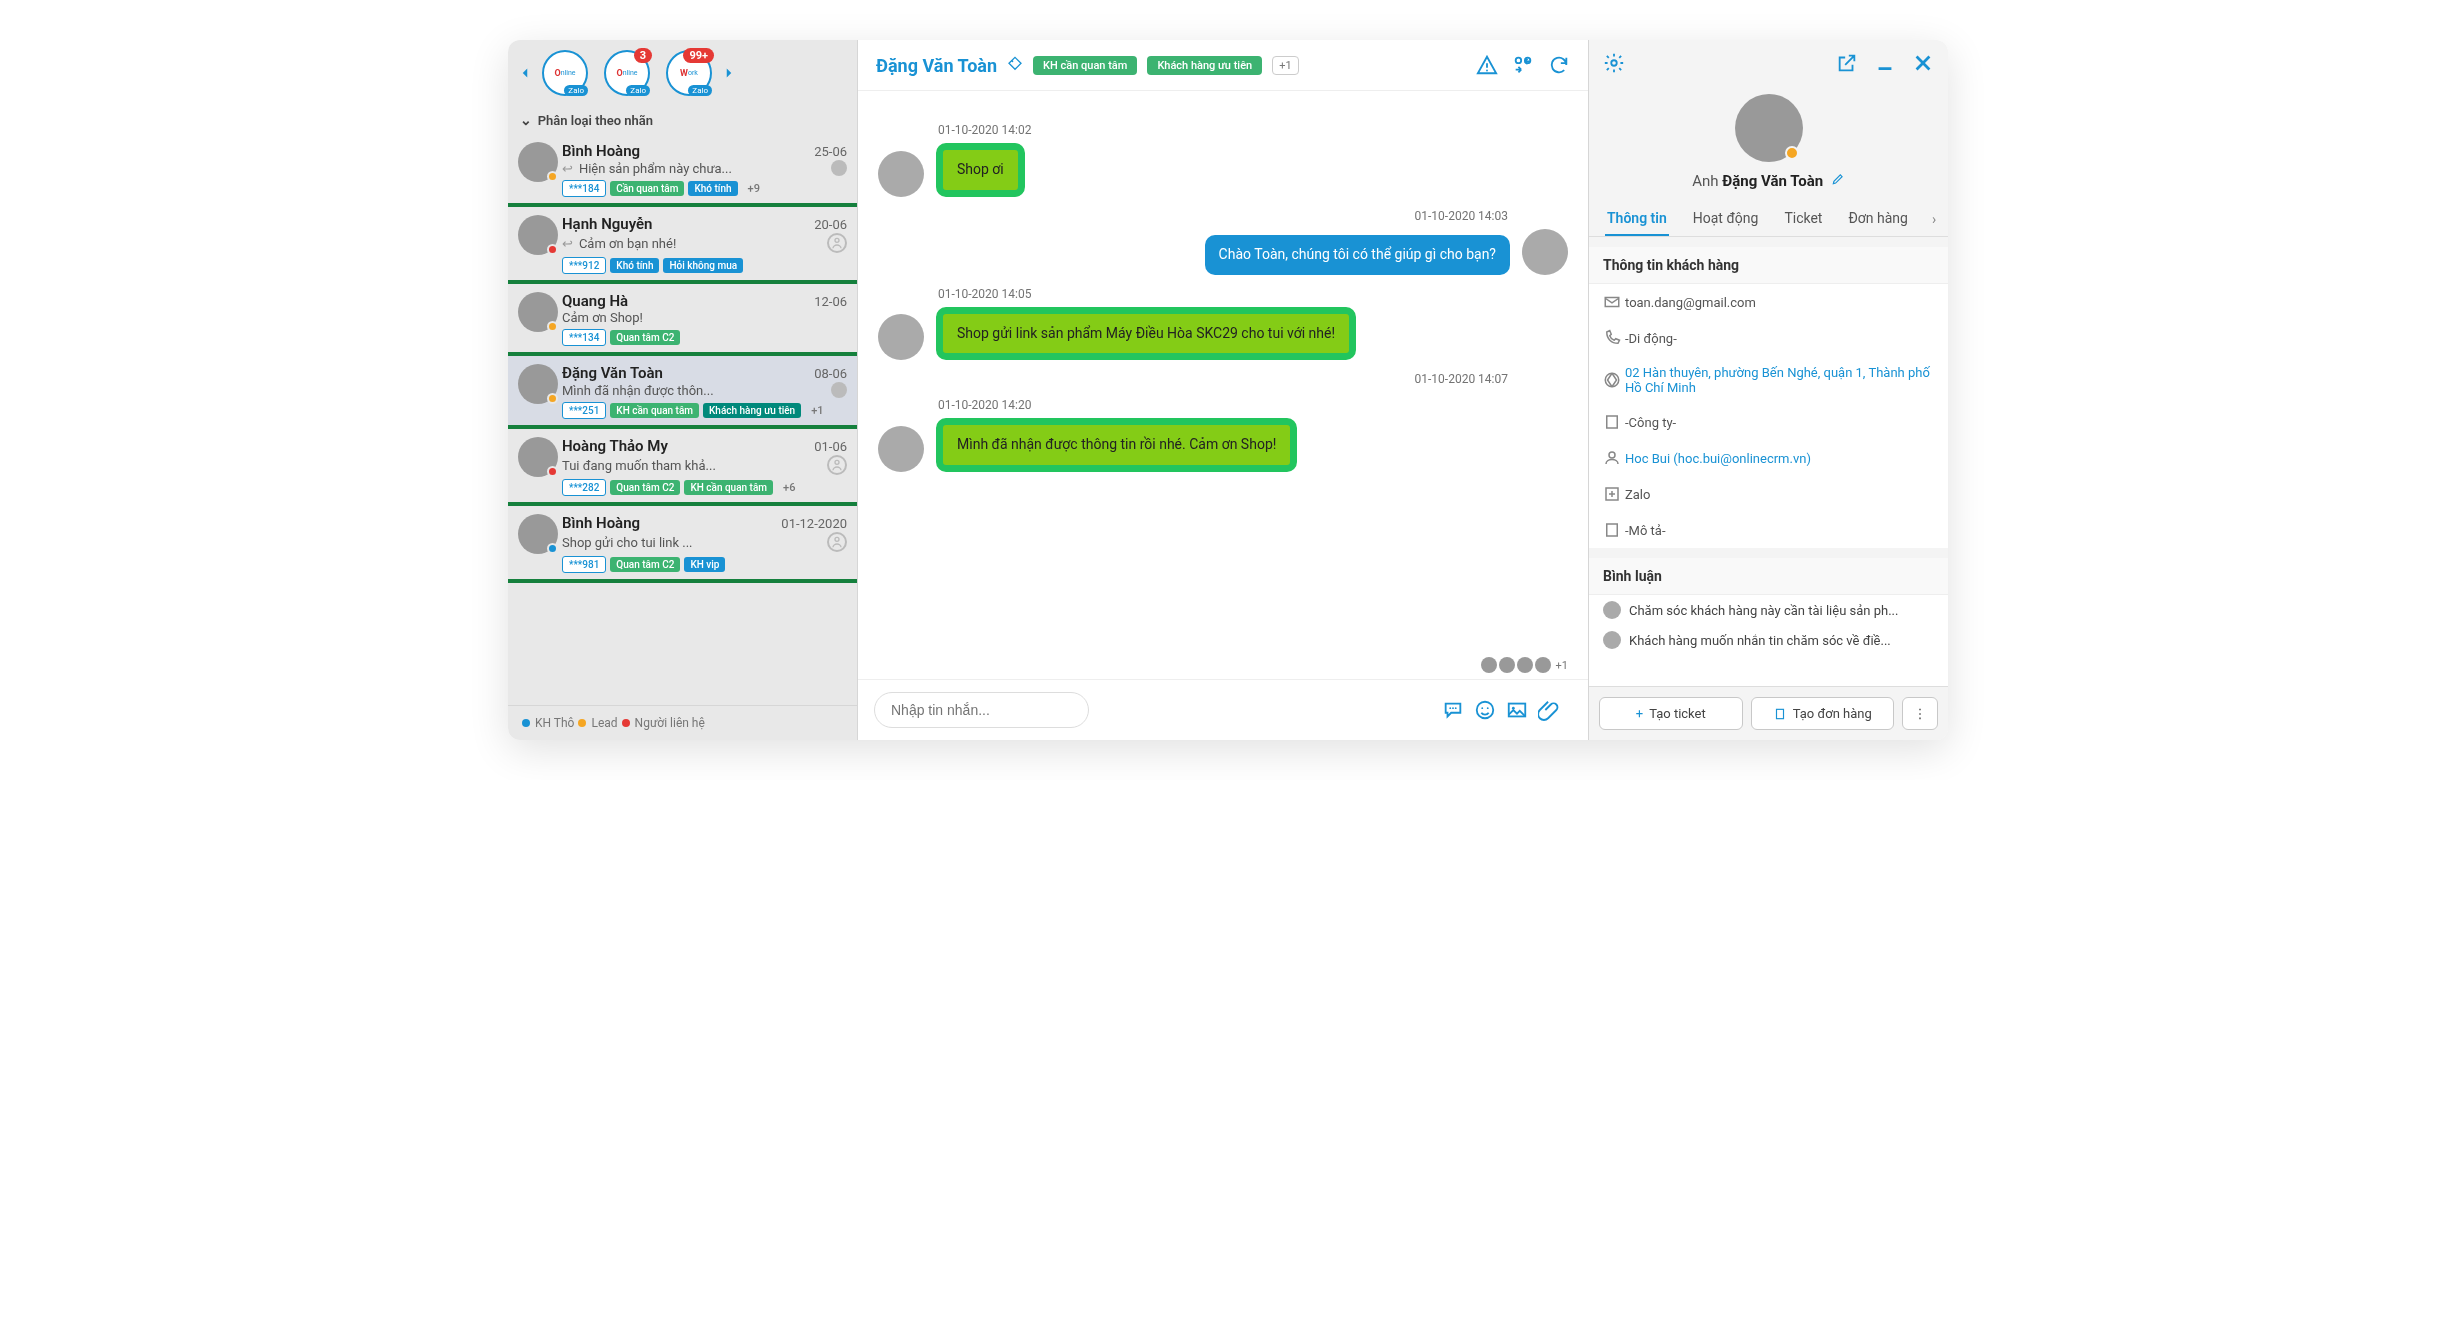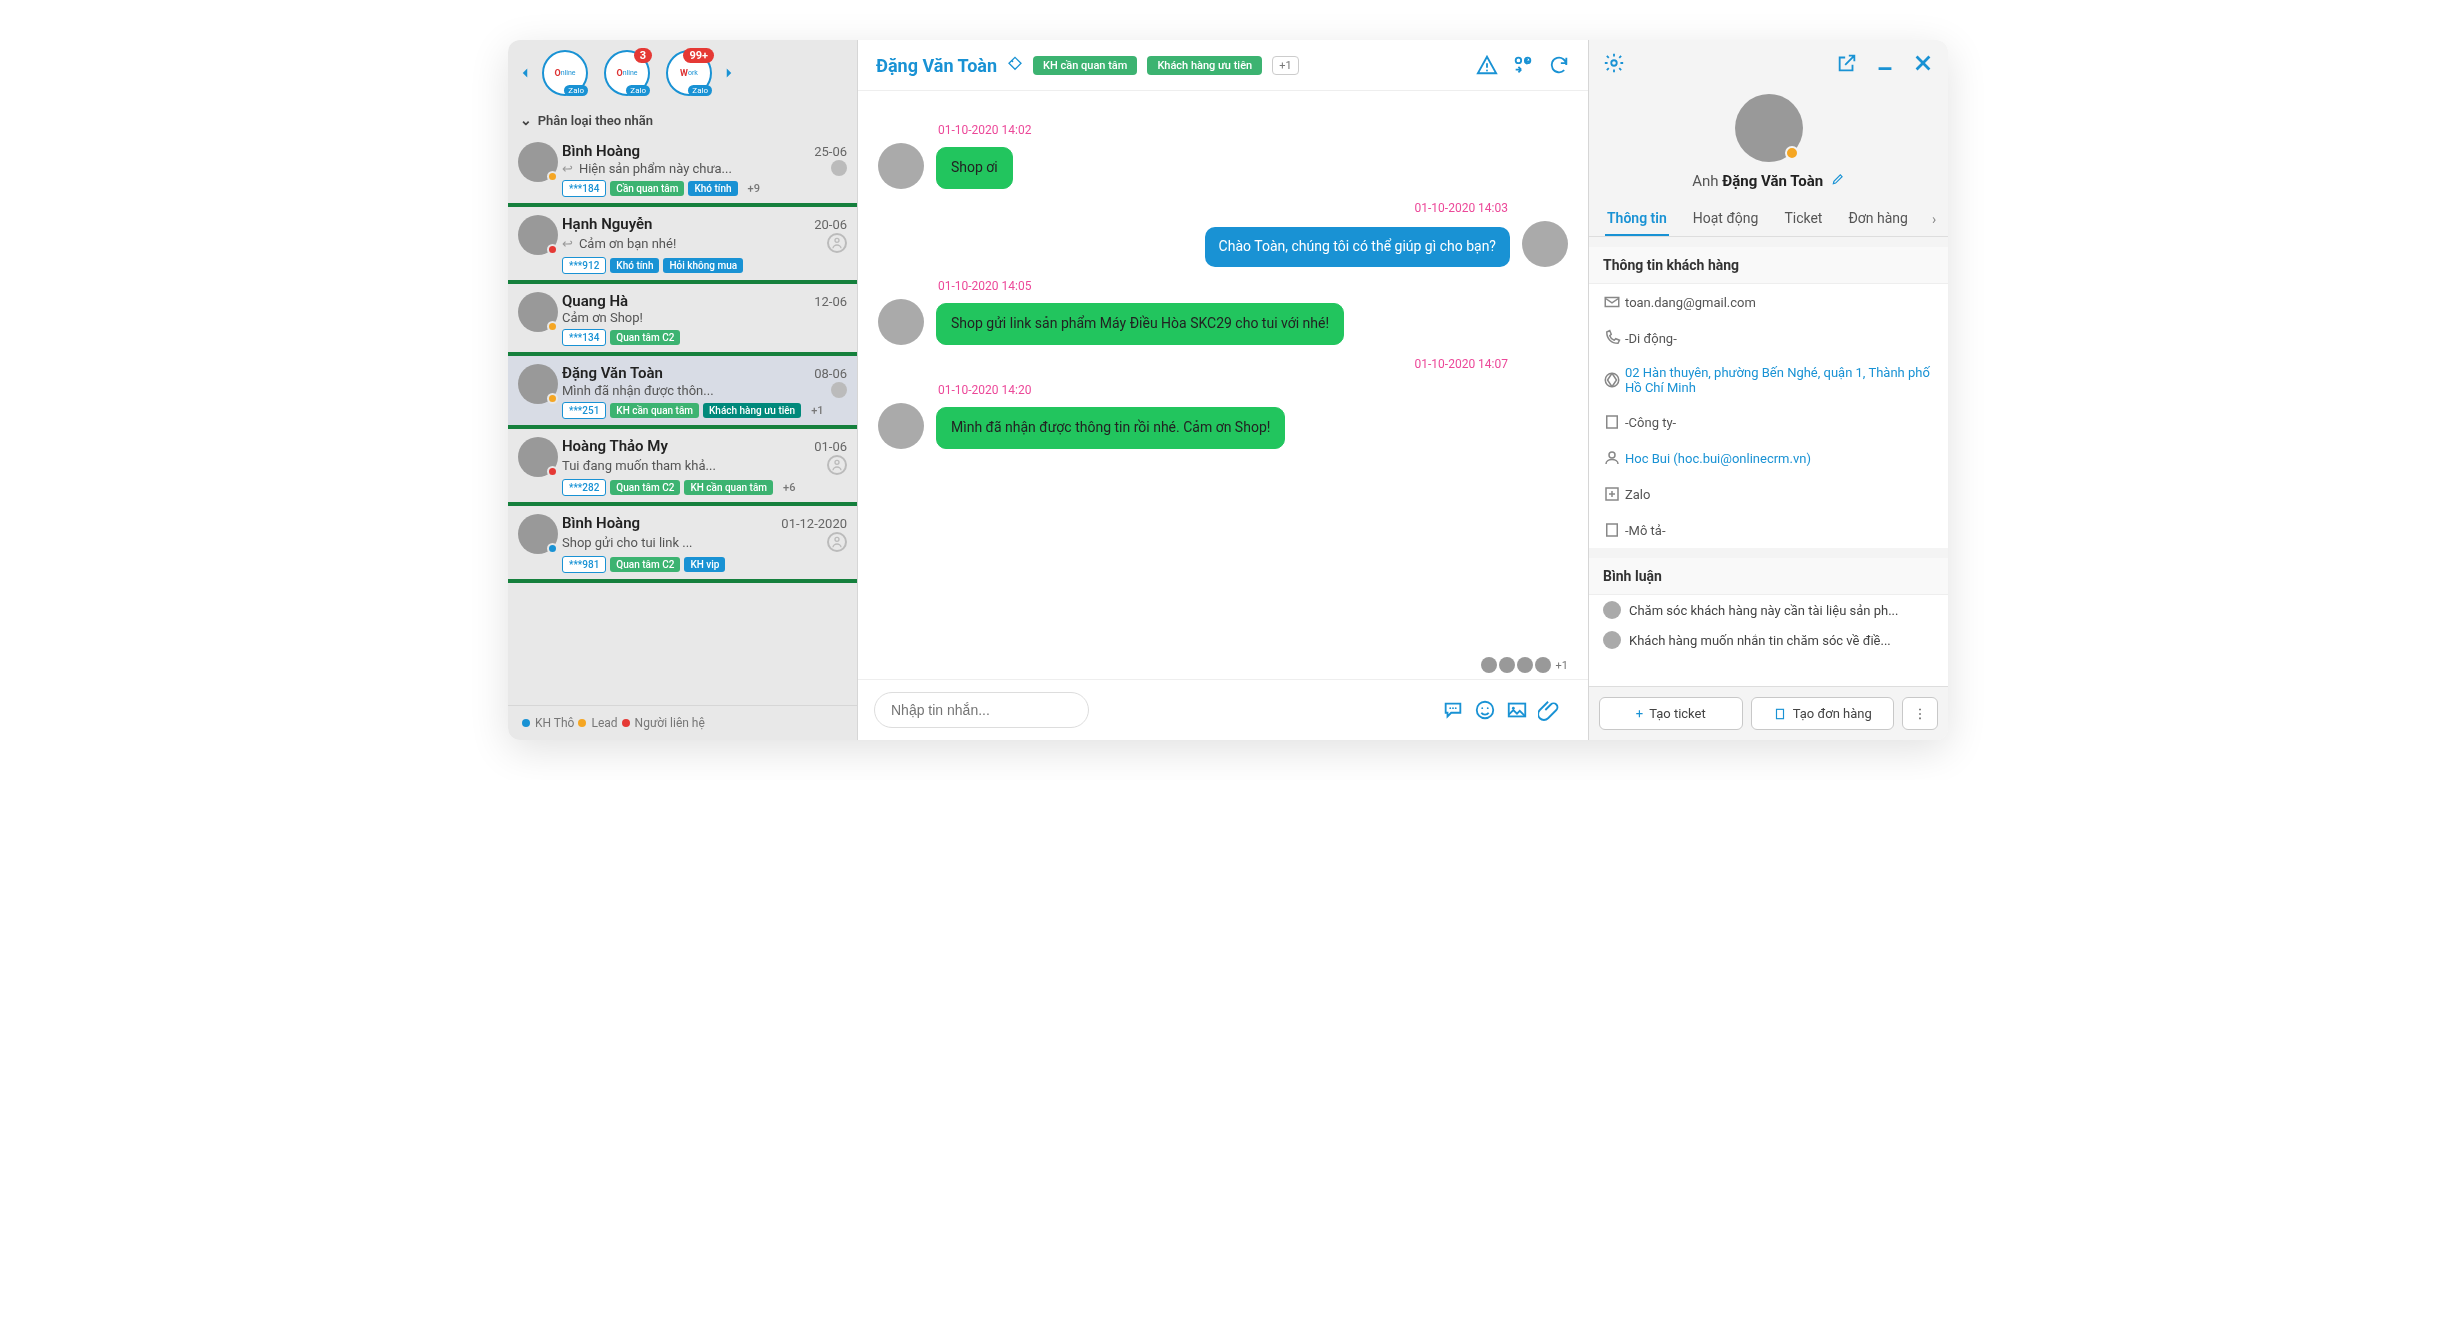--- a/index.html
+++ b/index.html
@@ -48,27 +48,27 @@
 
 .chat { flex: 1; display: flex; flex-direction: column; background: #fff; }
 .chat-hdr { display: flex; align-items: center; gap: 10px; padding: 14px 18px; border-bottom: 1px solid #eee; }
 .chat-name { color: #1992d4; font-weight: 700; font-size: 18px; }
 .tag-ic { color: #1992d4; font-size: 14px; }
 .pill { font-size: 11px; padding: 3px 10px; border-radius: 4px; color: #fff; background: #3cb371; font-weight: 500; }
 .plusn { font-size: 11px; color: #777; padding: 2px 6px; border: 1px solid #ccc; border-radius: 4px; }
 .chat-hdr-actions { margin-left: auto; display: flex; gap: 14px; color: #1992d4; }
 .ic-btn { width: 22px; height: 22px; cursor: pointer; display: flex; align-items: center; justify-content: center; }
 .chat-body { flex: 1; overflow-y: auto; padding: 20px; }
-.msg-ts { font-size: 12px; color: #ec4899; margin: 12px 0 6px 60px; }
+.msg-ts { font-size: 12px; color: #737373; margin: 12px 0 6px 60px; }
 .msg-ts.right { text-align: right; margin: 12px 60px 6px 0; }
 .msg-row { display: flex; align-items: flex-end; gap: 12px; margin-bottom: 4px; }
 .msg-row.out { flex-direction: row-reverse; }
 .msg-av { width: 46px; height: 46px; border-radius: 50%; background: #aaa; flex-shrink: 0; }
 .bubble { max-width: 440px; padding: 10px 14px; border-radius: 10px; font-size: 14px; line-height: 1.4; }
-.bubble.in { background: #22c55e; border: 1px solid #22c55e; color: #222; }
+.bubble.in { background: #84cc16; border: 7px solid #22c55e; color: #222; }
 .bubble.out { background: #1992d4; color: #fff; }
 .bubble.out a { color: #fff; text-decoration: underline; }
 .seen-row { display: flex; justify-content: flex-end; gap: 2px; padding: 6px 20px; align-items: center; }
 .seen-av { width: 16px; height: 16px; border-radius: 50%; background: #999; }
 .seen-plus { font-size: 11px; color: #777; margin-left: 3px; }
 .input-row { display: flex; align-items: center; padding: 12px 16px; border-top: 1px solid #eee; }
 .msg-input { flex: 1; border: 1px solid #ddd; border-radius: 20px; padding: 9px 16px; font-size: 14px; color: #888; }
 .input-row-inner { position: relative; flex: 1; }
 .input-abs { position: absolute; right: 12px; top: 50%; transform: translateY(-50%); display: flex; gap: 10px; color: #1992d4; }
 

